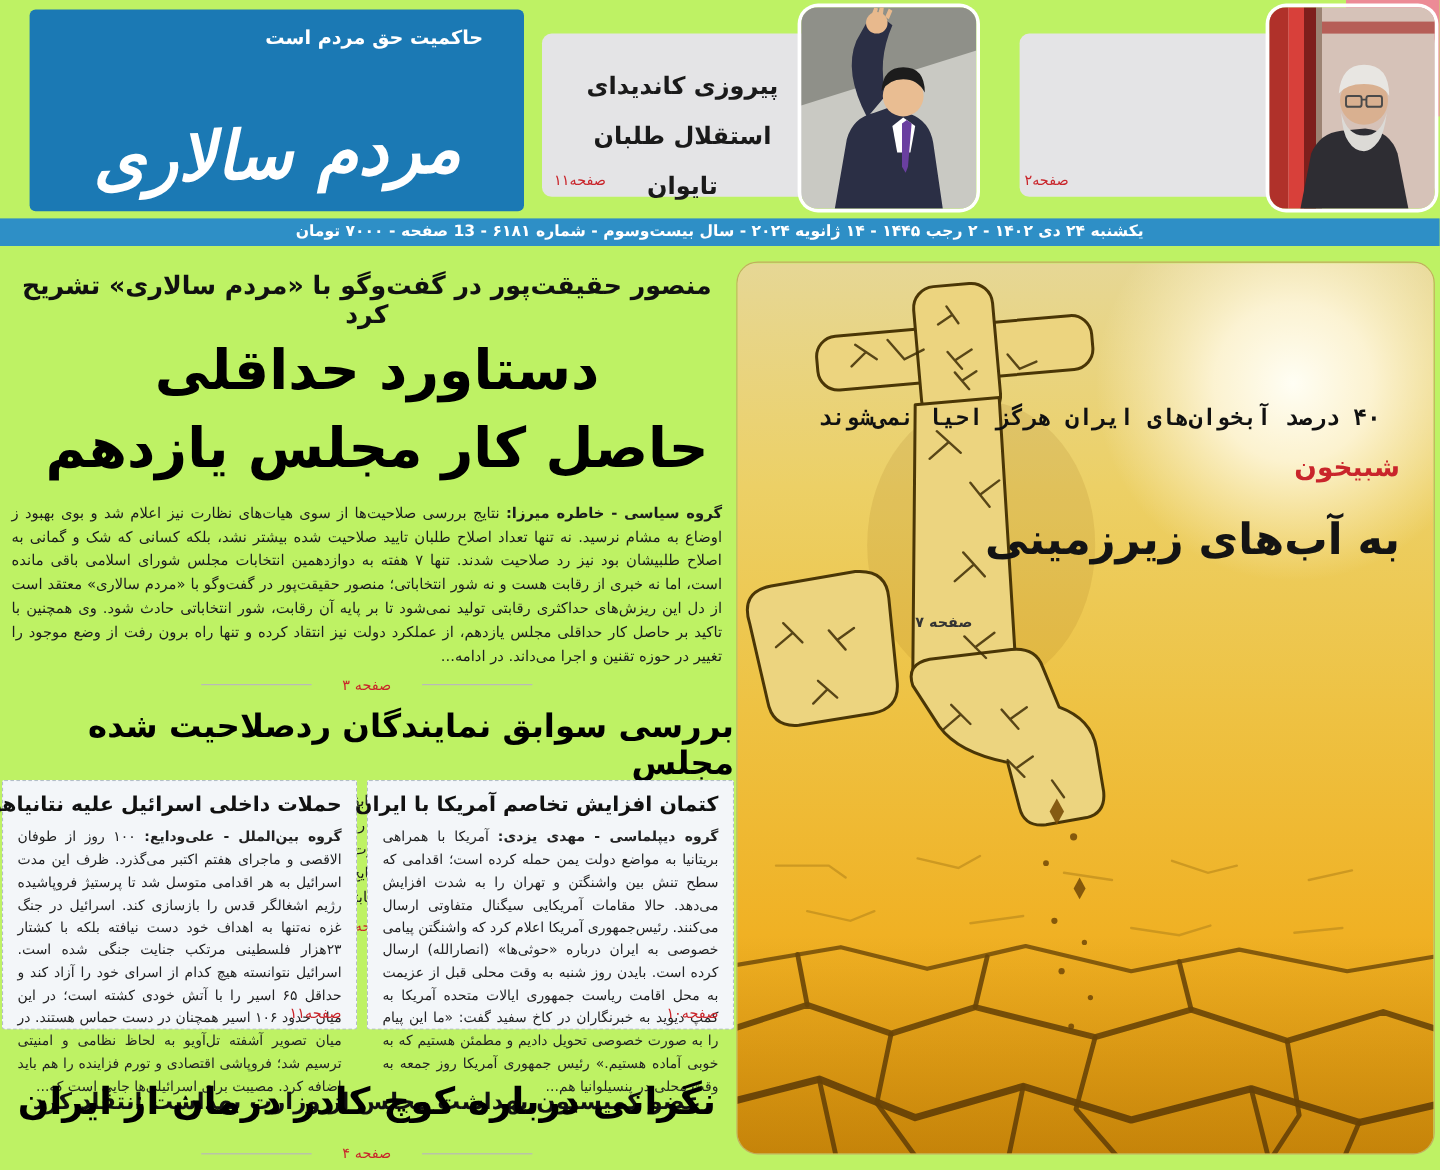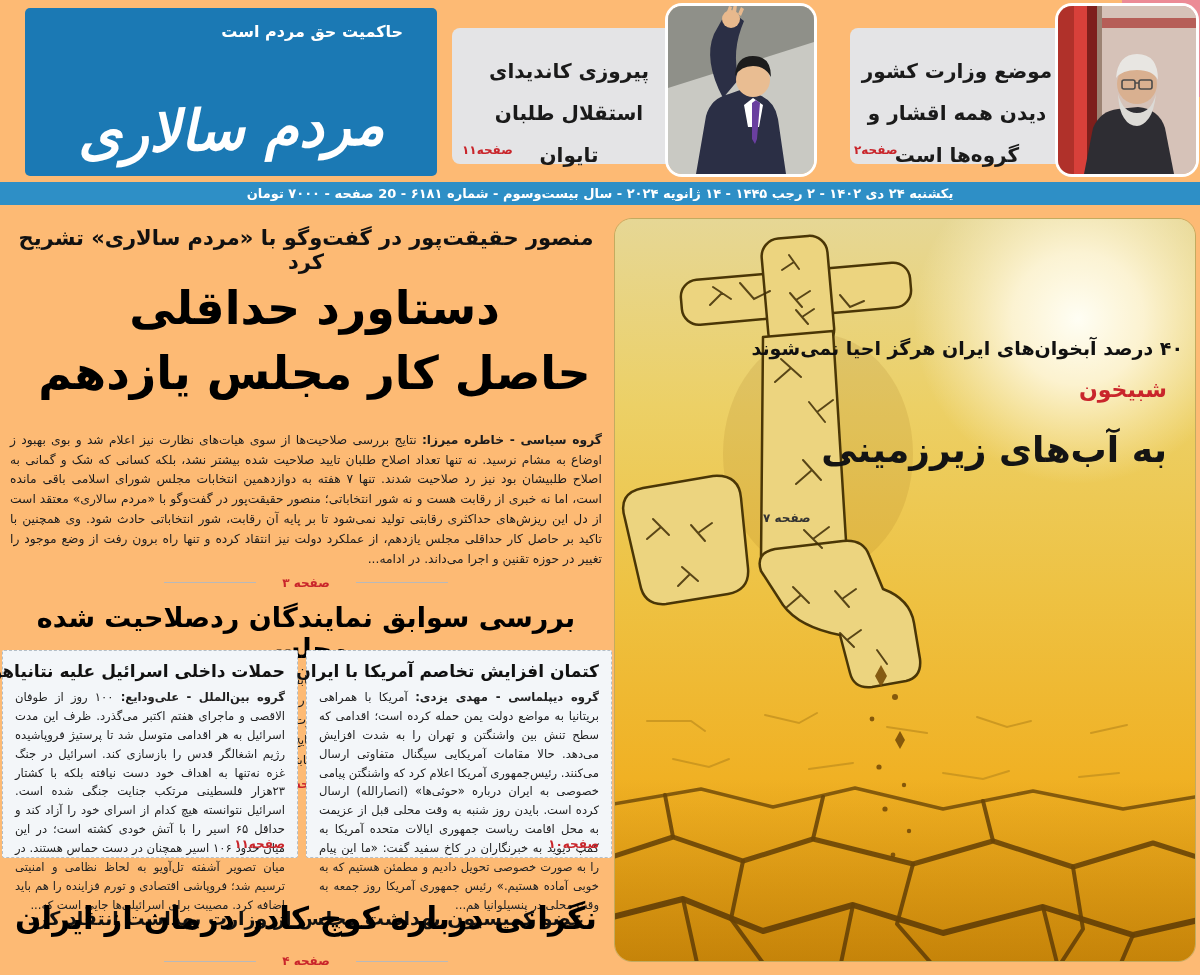--- a/index.html
+++ b/index.html
@@ -1,29 +1,29 @@
 <!DOCTYPE html>
 <html lang="fa"><head>
 <meta charset="utf-8">
 <style>
   * { margin:0; padding:0; box-sizing:border-box; }
   html,body { width:1200px; height:975px; background:#fff; font-family:"DejaVu Sans", sans-serif; }
-  .page { position:relative; width:1200px; height:975px; background:#fdba74; overflow:hidden; direction:rtl; }
+  .page { position:relative; width:1200px; height:975px; background:#bef264; overflow:hidden; direction:rtl; }
 
   
   .masthead { position:absolute; left:25px; top:8px; width:412px; height:168px;
     background:#1b79b4; border-radius:5px; color:#fff; }
   .masthead .tagline { position:absolute; top:14px; right:34px; font-size:16px; font-weight:bold; }
   .masthead .logo { position:absolute; bottom:14px; left:0; width:100%; text-align:center;
     font-size:56px; font-weight:bold; font-style:italic; transform:rotate(-2deg); letter-spacing:-2px; }
 
   
   .graybox { position:absolute; background:#e4e4e6; border-radius:8px; }
   .topstory-title { position:absolute; font-size:20px; font-weight:bold; color:#1a1a1a; line-height:2.1; text-align:center; }
-  .pageref { color:#c9252b; font-weight:bold; font-size:12px; }
+  .pageref { color:#c9252b; font-weight:normal; font-size:12px; }
   .photo { position:absolute; border-radius:14px; overflow:hidden; box-shadow:0 0 0 3px #fff; }
   .photo svg { display:block; }
 
   .corner-banner { position:absolute; left:1122px; top:0; width:78px; height:97px; background:#ec8b96; }
   .corner-banner .strip { position:absolute; top:28px; right:6px; left:6px; height:12px; background:#c43a43;
     display:flex; gap:3px; align-items:center; padding:0 3px; }
   .corner-banner .strip i { display:block; height:6px; flex:1; background:#f3d8da; }
 
   
   .datebar { position:absolute; left:0; top:182px; width:1200px; height:23px; background:#2e8fc6;
@@ -31,33 +31,33 @@
 
   
   .leftcol { position:absolute; left:0; top:210px; width:612px; height:765px; }
   .kicker { text-align:center; font-size:21px; font-weight:bold; color:#111;margin-top:37px; }
   .mainhead { text-align:center; font-size:46px; font-weight:900; color:#000; line-height:1.42; letter-spacing:-1px; }
   .lead { font-size:12.3px; line-height:1.62; color:#1c1c1c; text-align:justify; padding:0 10px; }
   .lead b { font-weight:bold; }
   .pagelink { display:flex; align-items:center; justify-content:center; gap:26px; margin-top:6px; }
   .pagelink .rule { width:92px; border-top:1px solid #b9b9b9; }
 
-  .h2head { text-align:center; font-size:27px; font-weight:900; color:#000; }
+  .h2head { font-size:27px; font-weight:900; color:#000; }
 
   .dashbox { position:absolute; top:440px; height:208px; background:#f3f6f9;
     border:1px dashed #b4bfc8; border-radius:2px; padding:10px 12px 8px; }
   .dashbox .bh { text-align:center; font-size:17px; font-weight:800; color:#111; margin-bottom:7px; white-space:nowrap; }
   .dashbox .bb { font-size:11.6px; line-height:1.63; text-align:justify; color:#222; }
   .dashbox .bp { position:absolute; bottom:6px; right:12px; }
 
   
   .feature { position:absolute; left:614px; top:218px; width:582px; height:744px;
     border-radius:18px; border:1px solid #c3ab60; overflow:hidden; }
   .feature svg.art { position:absolute; inset:0; }
-  .feature .ov { position:absolute; right:12px; top:118px; font-size:19px; font-weight:800; color:#111; }
+  .feature .ov { position:absolute; right:44px; top:118px; font-size:19px; font-weight:800; color:#111;font-family:Liberation Mono, monospace; }
   .feature .t1 { position:absolute; right:28px; top:158px; font-size:22px; font-weight:900; color:#c9252b; }
   .feature .t2 { position:absolute; right:28px; top:210px; font-size:36px; font-weight:900; color:#141414; }
   .feature .fp { position:absolute; left:148px; top:292px; font-size:12px; color:#333; font-weight:bold; }
 </style>
 </head>
 <body>
 
 <div class="page">
 
   <div class="masthead">
@@ -88,55 +88,51 @@
 
   <div class="corner-banner">
     <div class="strip">
         <i></i>
         <i></i>
         <i></i>
         <i></i>
       </div>
   </div>
   <div class="graybox" style="left:850px; top:28px; width:346px; height:136px;"></div>
-  <div class="topstory-title" style="left:858px; top:50px; width:198px;">
-    <div>موضع وزارت کشور</div>
-    <div>دیدن همه اقشار و گروه‌ها است</div>
-  </div>
   <div class="pageref" style="position:absolute; left:854px; top:143px;">صفحه۲</div>
   <div class="photo" style="left:1058px; top:6px; width:138px; height:168px;">
     <svg width="138" height="168" viewBox="0 0 138 168">
       <rect width="138" height="168" fill="#d6c2b8"></rect>
       <rect x="0" y="0" width="16" height="168" fill="#b0312a"></rect>
       <rect x="16" y="0" width="13" height="168" fill="#d8403a"></rect>
       <rect x="29" y="0" width="10" height="168" fill="#7e1f1c"></rect>
       <rect x="39" y="0" width="5" height="168" fill="#9c8373"></rect>
       <rect x="44" y="12" width="94" height="10" fill="#a8332e" opacity="0.7"></rect>
       <path d="M26,168 l9,-46 q7,-17 25,-19 l20,-2 q21,2 27,21 l9,46 z" fill="#2e2d33"></path>
       <circle cx="79" cy="78" r="20" fill="#d9b090"></circle>
       <path d="M58,72 q2,-24 21,-24 q21,0 21,26 q-5,-10 -21,-10 q-15,0 -21,8 z" fill="#e8e6e2"></path>
       <path d="M60,88 q5,19 19,19 q14,0 19,-19 q-2,17 -7,24 q-6,8 -12,8 q-8,0 -13,-8 q-5,-7 -6,-24 z" fill="#dcdad6"></path>
       <rect x="64" y="74" width="13" height="9" rx="2" fill="none" stroke="#4a4a4a" stroke-width="1.6"></rect>
       <rect x="81" y="74" width="13" height="9" rx="2" fill="none" stroke="#4a4a4a" stroke-width="1.6"></rect>
       <line x1="77" y1="77" x2="81" y2="77" stroke="#4a4a4a" stroke-width="1.6"></line>
     </svg>
   </div>
 
   <div class="datebar">
-    <span>یکشنبه ۲۴ دی ۱۴۰۲ - ۲ رجب ۱۴۴۵ - ۱۴ ژانویه ۲۰۲۴ - سال بیست‌وسوم - شماره ۶۱۸۱ - 20 صفحه - ۷۰۰۰ تومان</span>
+    <span>یکشنبه ۲۴ دی ۱۴۰۲ - ۲ رجب ۱۴۴۵ - ۱۴ ژانویه ۲۰۲۴ - سال بیست‌وسوم - شماره ۶۱۸۱ - 13 صفحه - ۷۰۰۰ تومان</span>
   </div>
 
   <div class="leftcol">
 
     <div class="kicker" style="margin-top:16px;">منصور حقیقت‌پور در گفت‌وگو با «مردم سالاری» تشریح کرد</div>
     <div class="mainhead" style="margin-top:2px;padding-left:17px;">
       <div>دستاورد حداقلی</div>
       <div>حاصل کار مجلس یازدهم</div>
     </div>
-    <div class="lead" style="margin-top:24px;">
+    <div class="lead" style="margin-top:12px;">
       <b>گروه سیاسی - خاطره میرزا:</b><span> نتایج بررسی صلاحیت‌ها از سوی هیات‌های نظارت نیز اعلام شد و بوی بهبود ز اوضاع به مشام نرسید. نه تنها تعداد اصلاح طلبان تایید صلاحیت شده بیشتر نشد، بلکه کسانی که شک و گمانی به اصلاح طلبیشان بود نیز رد صلاحیت شدند. تنها ۷ هفته به دوازدهمین انتخابات مجلس شورای اسلامی باقی مانده است، اما نه خبری از رقابت هست و نه شور انتخاباتی؛ منصور حقیقت‌پور در گفت‌وگو با «مردم سالاری» معتقد است از دل این ریزش‌های حداکثری رقابتی تولید نمی‌شود تا بر پایه آن رقابت، شور انتخاباتی حادث شود. وی همچنین با تاکید بر حاصل کار حداقلی مجلس یازدهم، از عملکرد دولت نیز انتقاد کرده و تنها راه برون رفت از وضع موجود را تغییر در حوزه تقنین و اجرا می‌داند. در ادامه...</span>
     </div>
     <div class="pagelink">
       <span class="rule"></span>
       <span class="pageref">صفحه ۳</span>
       <span class="rule"></span>
     </div>
 
     <div class="h2head" style="margin-top:12px;">بررسی سوابق نمایندگان ردصلاحیت شده مجلس</div>
     <div class="lead" style="margin-top:7px;">

